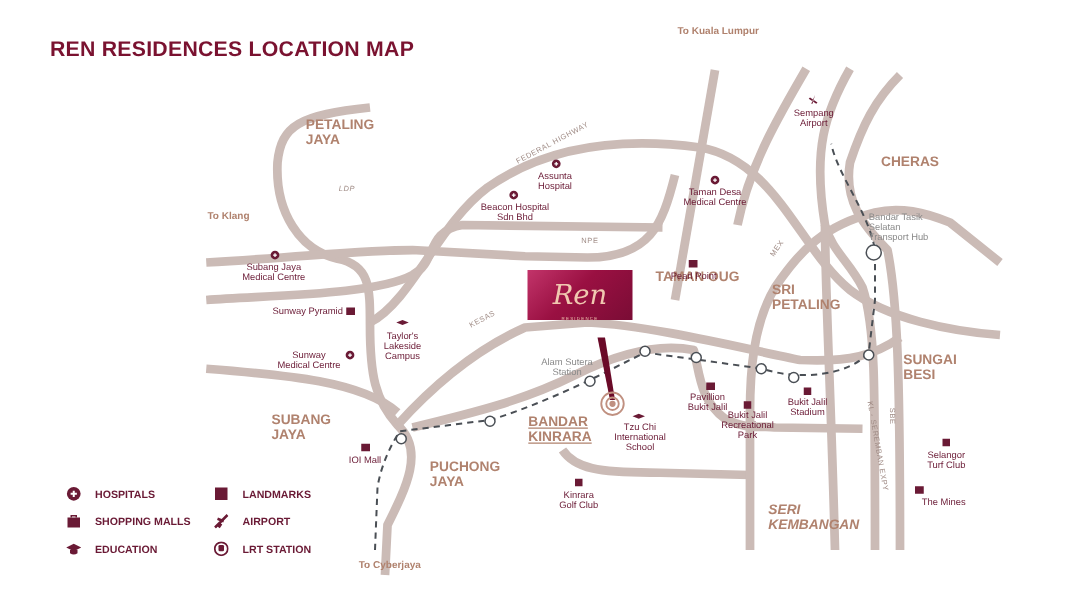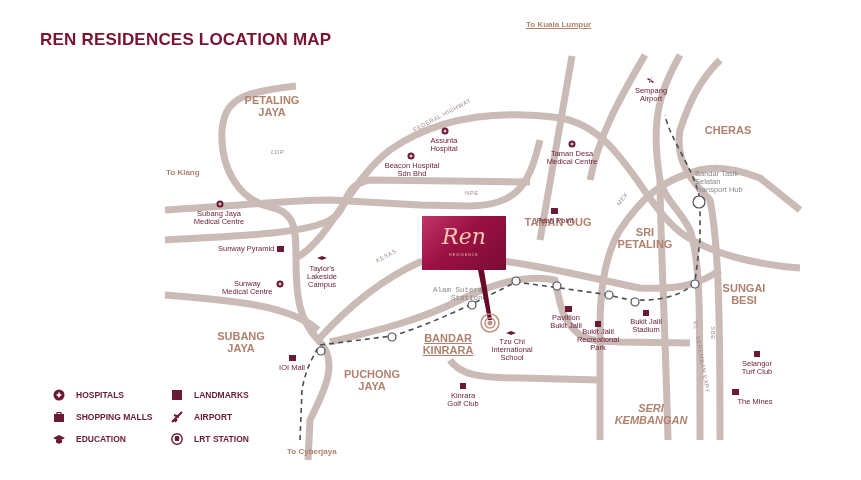--- a/index.html
+++ b/index.html
@@ -1,28 +1,28 @@
 <!DOCTYPE html>
 <html><head>
 <meta charset="utf-8">
 <style>
   html, body { margin: 0; padding: 0; background: #ffffff; }
   body { width: 861px; height: 480px; position: relative; overflow: hidden; font-family: "Liberation Sans", sans-serif; }
   svg.map { position: absolute; left: 0; top: 0; }
   .title { position: absolute; left: 40px; top: 30px; font-size: 17px; font-weight: 700; color: #7a1230; letter-spacing: 0.2px; }
-  .area { position: absolute; font-size: 11px; font-weight: 700; color: #b0826e; text-align: center; line-height: 12px; transform: translateX(-50%); white-space: nowrap; }
+  .area { position: absolute; font-size: 11px; font-weight: 700; color: #b0826e; text-align: left; line-height: 12px; transform: translateX(-50%); white-space: nowrap; }
   .poi { position: absolute; font-size: 7.5px; color: #6a1a35; text-align: center; line-height: 8px; transform: translateX(-50%); white-space: nowrap; }
   .poi-r { text-align: center; transform: none; }
   .dir { position: absolute; font-size: 8px; color: #b0826e; font-weight: 700; white-space: nowrap; }
   .roadlbl { position: absolute; font-size: 6px; color: #ffffff; letter-spacing: 0.5px; white-space: nowrap; }
   .hub { position: absolute; font-size: 7.5px; color: #8a8a8a; line-height: 8px; white-space: nowrap; }
   .legend { position: absolute; left: 52px; top: 388px; display: grid; grid-template-columns: 118px 100px; row-gap: 8px; }
   .leg-item { display: flex; align-items: center; gap: 10px; font-size: 8.5px; font-weight: 700; color: #6a1a35; height: 14px; }
   .leg-icon { width: 14px; height: 14px; display: flex; align-items: center; justify-content: center; }
-  .ren-card { position: absolute; left: 422px; top: 216px; width: 84px; height: 54px; background: linear-gradient(135deg, #c2346a 0%, #9a1042 45%, #7a0c35 100%); }
+  .ren-card { position: absolute; left: 422px; top: 216px; width: 84px; height: 40px; background: linear-gradient(135deg, #c2346a 0%, #9a1042 45%, #7a0c35 100%); }
   .ren-logo { position: absolute; left: 0; right: 0; top: 8px; text-align: center; font-family: "DejaVu Serif", serif; font-style: italic; font-size: 22px; color: #f0c8b0; }
   .ren-sub { position: absolute; left: 0; right: 0; top: 37px; text-align: center; font-size: 3.5px; letter-spacing: 1px; color: #f0c8b0; }
 </style>
 </head>
 <body>
 
 <svg class="map" width="861" height="480" viewBox="0 0 861 480">
   <g fill="none" stroke="#cbbbb6" stroke-width="7" stroke-linecap="butt" stroke-linejoin="round">
 
     <path d="M296 86 C 240 92, 225 100, 222 130 C 220 170, 240 200, 270 207 C 296 212, 296 230, 296 260 C 296 300, 300 320, 318 340 C 340 360, 325 390, 310 420 L 308 460"></path>
@@ -55,21 +55,21 @@
   </g>
 
   <polygon points="478,270 484,270 492,320 488,320" fill="#6a0a28"></polygon>
   <circle cx="490" cy="323" r="9" fill="none" stroke="#c09080" stroke-width="1.5"></circle>
   <circle cx="490" cy="323" r="5" fill="none" stroke="#c09080" stroke-width="1.5"></circle>
   <circle cx="490" cy="323" r="2.5" fill="#c09080"></circle>
 </svg>
 
 <div class="title">REN RESIDENCES LOCATION MAP</div>
 
-<div class="dir" style="left:526px;top:20px;text-decoration:underline;">To Kuala Lumpur</div>
+<div class="dir" style="left:542px;top:20px;">To Kuala Lumpur</div>
 <div class="dir" style="left:166px;top:168px;">To Klang</div>
 <div class="dir" style="left:287px;top:447px;">To Cyberjaya</div>
 
 <div class="roadlbl" style="left:410px;top:112px;transform:rotate(-28deg);color:#a08c86;">FEDERAL HIGHWAY</div>
 <div class="roadlbl" style="left:271px;top:149px;color:#a08c86;font-style:italic;">LDP</div>
 <div class="roadlbl" style="left:465px;top:190px;color:#a08c86;">NPE</div>
 <div class="roadlbl" style="left:375px;top:253px;color:#a08c86;transform:rotate(-28deg);">KESAS</div>
 <div class="roadlbl" style="left:615px;top:196px;color:#a08c86;transform:rotate(-55deg);">MEX</div>
 <div class="roadlbl" style="left:665px;top:354px;color:#a08c86;transform:rotate(80deg);">KL - SEREMBAN EXPY</div>
 <div class="roadlbl" style="left:706px;top:330px;color:#a08c86;transform:rotate(90deg);">SBE</div>
@@ -191,21 +191,21 @@
   </div>
 <div class="poi poi-r" style="left:222px;top:280px;">
     <div>Sunway</div>
     <div>Medical Centre</div>
   </div>
 <div class="poi" style="left:322px;top:265px;">
     <div>Taylor's</div>
     <div>Lakeside</div>
     <div>Campus</div>
   </div>
-<div class="hub" style="left:433px;top:286px;text-align:right;font-family:Liberation Mono, monospace;">
+<div class="hub" style="left:433px;top:286px;text-align:center;">
     <div>Alam Sutera</div>
     <div>Station</div>
   </div>
 <div class="poi" style="left:512px;top:338px;">
     <div>Tzu Chi</div>
     <div>International</div>
     <div>School</div>
   </div>
 <div class="poi" style="left:566px;top:314px;">
     <div>Pavillion</div>

